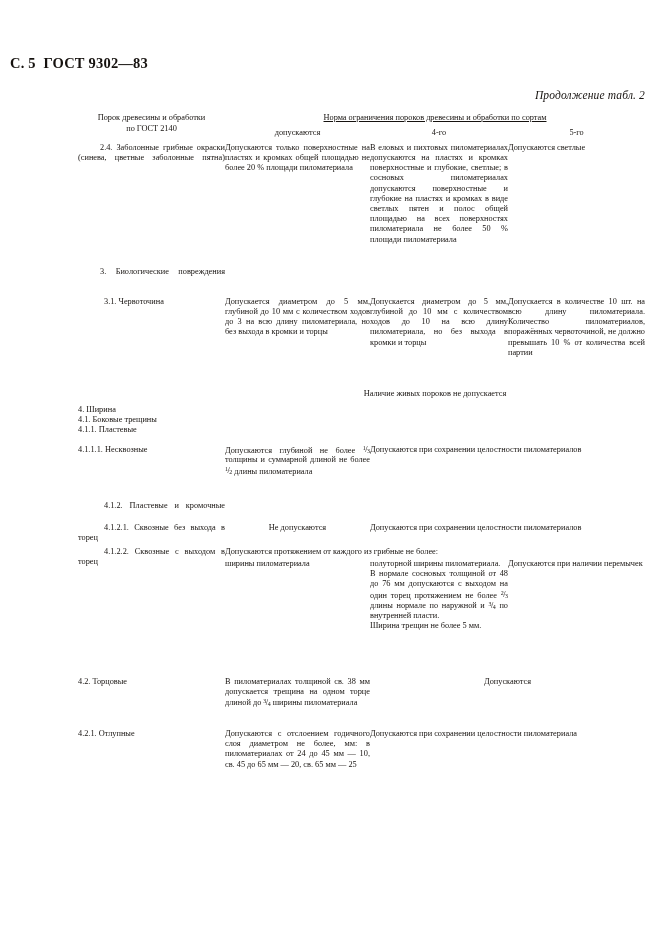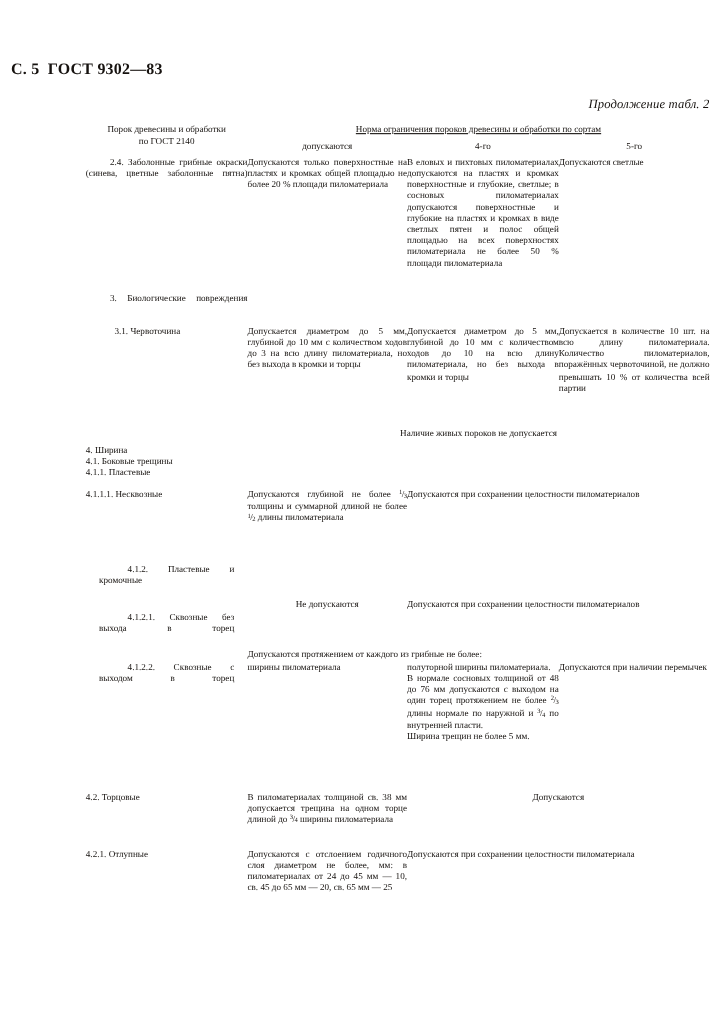--- a/index.html
+++ b/index.html
@@ -87,21 +87,21 @@
   .c-norm {
     padding: 4px 5px 4px 6px;
     text-align: justify;
     text-justify: inter-word;
     hyphens: manual;
   }
   .c-norm.center, .c-defect.center { text-align: center; }
   .c-norm.plain  { text-align: left; }
   .ind1 { margin: 0; text-indent: 22px; }
   .ind2 { margin: 0; text-indent: 26px; }
-  .ind3 { margin: 12px; text-indent: 26px; }
+  .ind3 { margin: 0; text-indent: 26px; }
   .flat { margin: 0; text-indent: 0; }
 
   .justall { text-align: justify; text-align-last: justify; }
 
   
   .frac { white-space: nowrap; font-size: 8.3px; }
   .frac sup { font-size: .72em; vertical-align: .42em; }
   .frac sub { font-size: .72em; vertical-align: -.12em; }
   .frac .sl { margin: 0 -0.5px; }
 </style>

